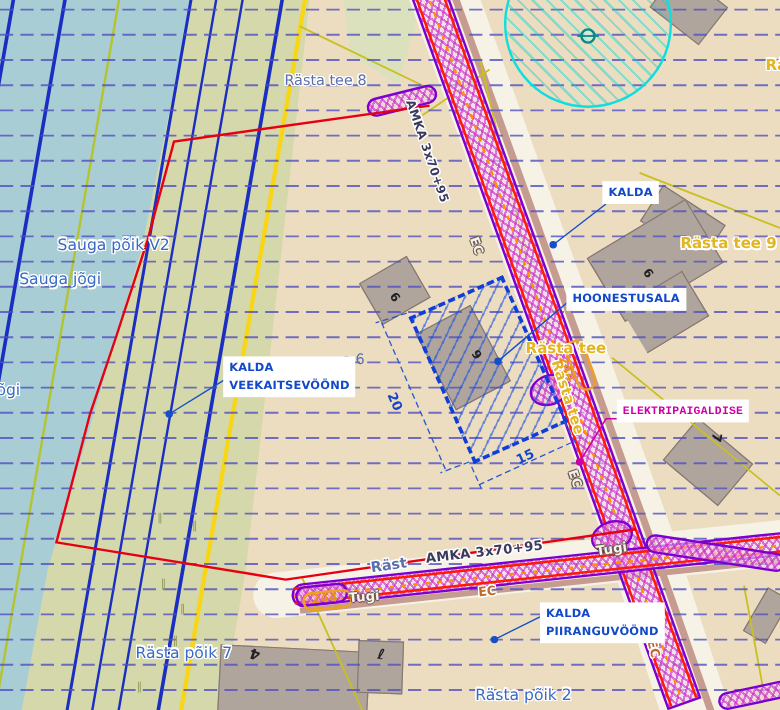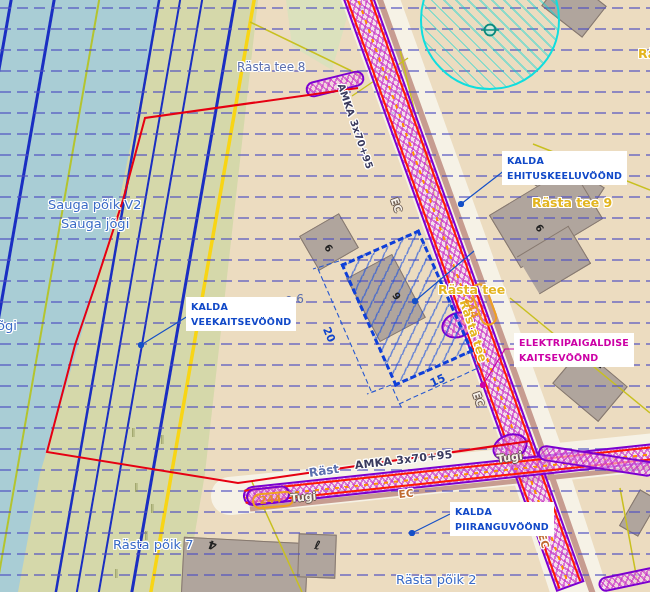--- a/index.html
+++ b/index.html
@@ -33,21 +33,21 @@
   .st-gblue{color:#5b6fae;font-size:12px;}
   .st-yel{color:#e3b520;font-size:12.5px;font-weight:bold;}
   .cable{color:#3a3a5e;font-size:10px;font-weight:bold;letter-spacing:.3px;}
   .ecw{color:#f5f0e8;font-size:10.5px;font-weight:bold;}
   .eco{color:#c06a30;font-size:10.5px;font-weight:bold;}
   .tugi{color:#f8f4ec;font-size:11px;font-weight:bold;}
   .n244{color:#e8921e;font-size:10.5px;font-weight:bold;}
   .ocap{position:absolute;border:2px solid #f0a020;border-radius:9px;background:transparent;}
   .ecap{position:absolute;border-radius:50%;}
   .ann{position:absolute;background:#ffffff;font-size:9.5px;font-weight:bold;line-height:1.6;padding:2px 5px;letter-spacing:.2px;color:#1149c8;}
-  .ann.mag{color:#cc00a6;}
+  .ann.mag{color:#cc00a6;font-family:Liberation Mono, monospace;}
   .dim{color:#1145cc;font-size:11px;font-weight:bold;}
   .grass{position:absolute;color:#949a5e;font-size:9px;letter-spacing:1px;}
   
   #hrect{position:absolute;left:364px;top:241px;width:86px;height:134px;
     border:3px dashed #0f3fd8;transform:rotate(-24deg);
     background:repeating-linear-gradient(140deg, rgba(25,80,225,.65) 0 1.4px, transparent 1.4px 10px);}
   
   #ccircle{position:absolute;left:420px;top:-50px;width:140px;height:140px;border-radius:50%;
     border:2px solid #10dede;
     background:repeating-linear-gradient(45deg, rgba(0,215,215,.40) 0 2px, transparent 2px 8.5px);}
@@ -149,26 +149,26 @@
       <path d="M393,389 L401,407"></path>
       <path d="M470,351 L480,370"></path>
     </g>
   </svg>
 
   <div class="ocap" style="left:462px;top:296px;width:44px;height:17px;transform:rotate(70deg);"></div>
   <div class="ocap" style="left:252px;top:492px;width:42px;height:16px;transform:rotate(-5deg);"></div>
 
   <div class="lbl st-gblue halo" style="left:237px;top:60px;">Rästa tee 8</div>
   <div class="lbl st-yel halo" style="left:638px;top:46px;">Rä</div>
-  <div class="lbl st-yel halo" style="left:532px;top:195px;">Rästa tee 9</div>
+  <div class="lbl st-yel halo" style="left:567px;top:195px;">Rästa tee 9</div>
   <div class="lbl st-yel halo" style="left:438px;top:282px;">Rästa tee</div>
   <div class="lbl st-yel halo" style="left:470px;top:298px;transform:rotate(72deg);font-size:12px;">Rästa tee</div>
   <div class="lbl st-gblue" style="left:285px;top:292px;">e 6</div>
   <div class="lbl st-blue halo" style="left:48px;top:197px;">Sauga põik V2</div>
-  <div class="lbl st-blue halo" style="left:16px;top:216px;margin-left:45px;">Sauga jõgi</div>
+  <div class="lbl st-blue halo" style="left:16px;top:226px;">Sauga jõgi</div>
   <div class="lbl st-blue halo" style="left:-3px;top:318px;">õgi</div>
   <div class="lbl st-blue halo" style="left:113px;top:537px;">Rästa põik 7</div>
   <div class="lbl st-blue halo" style="left:396px;top:572px;">Rästa põik 2</div>
 
   <div class="lbl cable halo" style="left:346px;top:82px;transform:rotate(71deg);">AMKA 3x70+95</div>
   <div class="lbl cable halo" style="left:354px;top:459px;transform:rotate(-6.5deg);font-size:11px;">AMKA 3x70+95</div>
   <div class="lbl st-gblue halo" style="left:308px;top:466px;transform:rotate(-8deg);font-weight:bold;">Räst</div>
   <div class="lbl ecw dhalo" style="left:400px;top:196px;transform:rotate(71deg);">EC</div>
   <div class="lbl ecw dhalo" style="left:482px;top:390px;transform:rotate(71deg);">EC</div>
   <div class="lbl eco halo" style="left:548px;top:532px;transform:rotate(75deg);">EC</div>
@@ -190,28 +190,29 @@
 
   <div class="grass" style="left:131px;top:427px;">‖</div>
   <div class="grass" style="left:160px;top:434px;">‖</div>
   <div class="grass" style="left:134px;top:482px;">‖</div>
   <div class="grass" style="left:144px;top:530px;">‖</div>
   <div class="grass" style="left:114px;top:568px;">‖</div>
   <div class="grass" style="left:150px;top:503px;">‖</div>
 
   <div class="ann" style="left:502px;top:151px;">
     <div>KALDA</div>
-    <div>EHITUSKEELUVÖÖND</div>
+  </div>
+  <div class="ann" style="left:472px;top:240px;">
+    <div>HOONESTUSALA</div>
   </div>
   <div class="ann" style="left:186px;top:297px;">
     <div>KALDA</div>
     <div>VEEKAITSEVÖÖND</div>
   </div>
   <div class="ann mag" style="left:514px;top:333px;">
     <div>ELEKTRIPAIGALDISE</div>
-    <div>KAITSEVÖÖND</div>
   </div>
   <div class="ann" style="left:450px;top:502px;">
     <div>KALDA</div>
     <div>PIIRANGUVÖÖND</div>
   </div>
 
 </div>
 
 </body></html>

